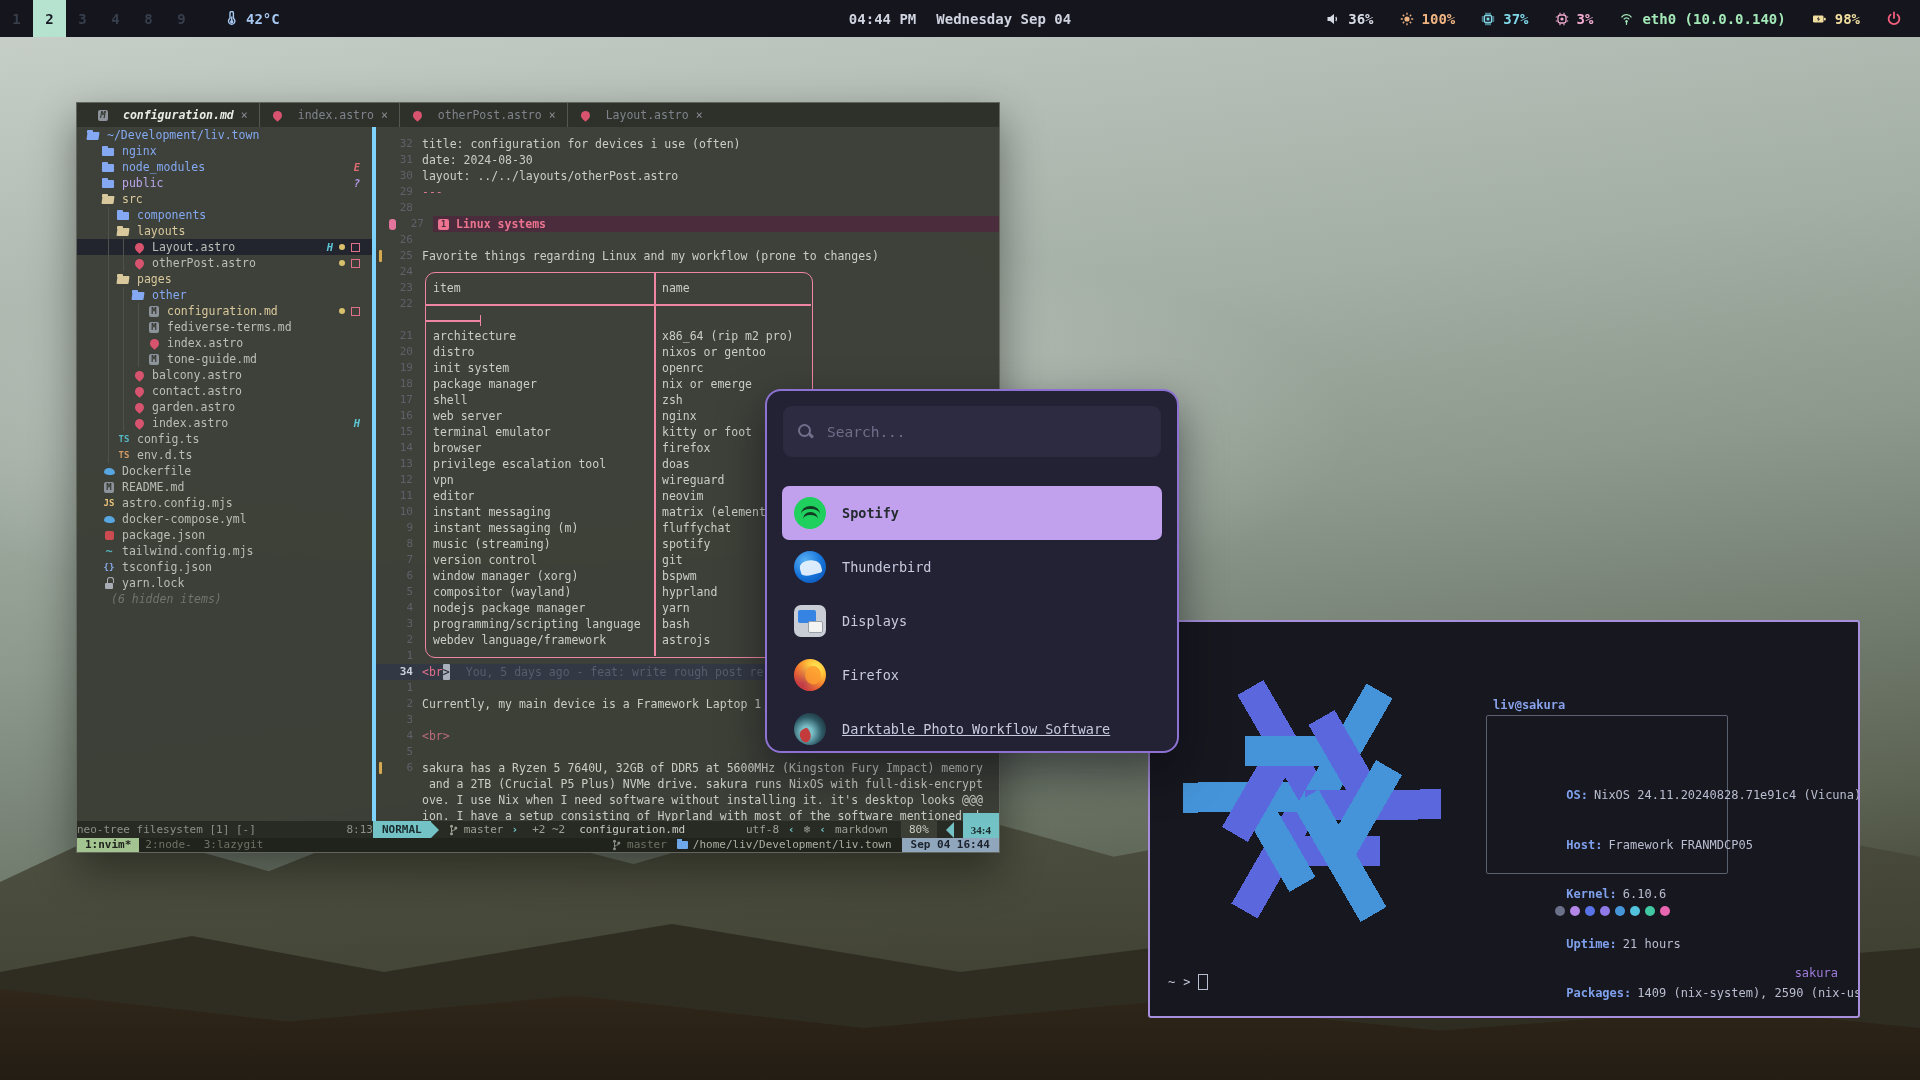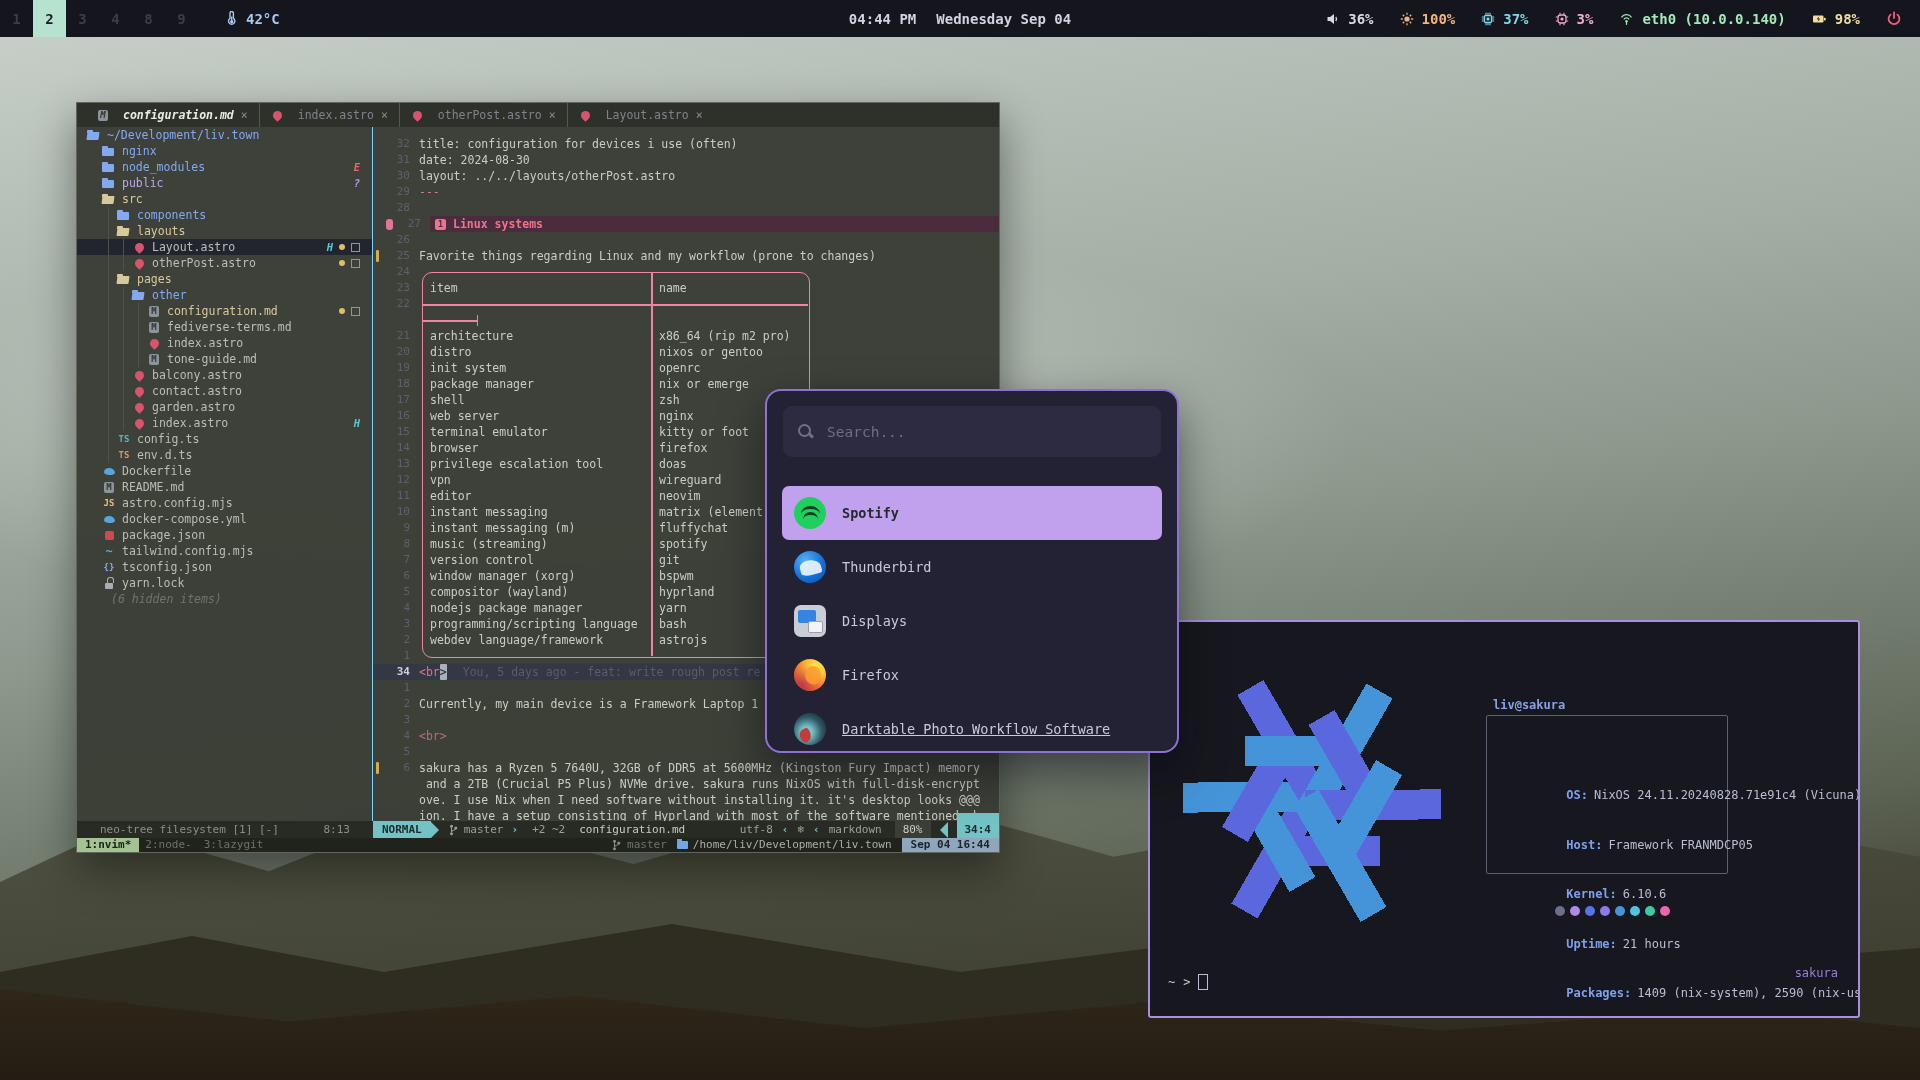--- a/index.html
+++ b/index.html
@@ -66,21 +66,21 @@
   .trow.d4{padding-left:70px;background-image:linear-gradient(#4e524a,#4e524a),linear-gradient(#4e524a,#4e524a),linear-gradient(#4e524a,#4e524a);background-size:1px 16px;background-position:31px 0,46px 0,61px 0;}
   .trow.sel{background-color:#23252e;}
   .c-bluef{color:#84a9f2}.c-purple{color:#bda6ec}.c-cream{color:#d9c89c}.c-file{color:#b9beb6}
   .c-dim{color:#6f746c;font-style:italic;}
   .badges{position:absolute;right:12px;top:0;height:16px;display:flex;gap:6px;align-items:center;}
   .mark{font-size:10.5px;font-weight:bold;font-style:italic;}
   .mk-cyan{color:#5ec6d4}.mk-red{color:#df6b72}.mk-purple{color:#b49ae8}
   .dotb{width:6px;height:6px;border-radius:50%;background:#d9c06c;}
   .sqb{width:7px;height:7px;border:1.2px solid #e0708a;}
   
-  .editor{position:absolute;left:295px;top:24px;right:0;bottom:31px;overflow:hidden;border-left:1px solid #7dd3fc;}
+  .editor{position:absolute;left:295px;top:24px;right:0;bottom:31px;overflow:hidden;border-left:4px solid #7dd3fc;}
   .lines{position:absolute;left:0;top:9px;right:0;}
   .line{display:flex;height:16px;align-items:center;}
   .sign{width:11px;flex:none;position:relative;height:16px;}
   .sign.sy::before{content:"";position:absolute;left:3px;top:2px;width:3px;height:12px;background:#d8aa4e;border-radius:1px;}
   .sign.sp::before{content:"";position:absolute;left:2px;top:3px;width:7px;height:11px;background:#e3749b;border-radius:3px;}
   .ln{width:26px;flex:none;text-align:right;color:#5d6169;margin-right:9px;font-size:11px;}
   .lt{white-space:pre;}
   .punc{color:#d2798d}.tagc{color:#bb6b80}
   .headband{flex:1;height:16px;background:#4b2c3c;color:#ec7490;display:flex;align-items:center;gap:7px;padding-left:5px;font-weight:bold;}
   .hicon{background:#ec7490;color:#4b2c3c;width:11px;height:11px;border-radius:2px;font-size:8.5px;display:flex;align-items:center;justify-content:center;font-weight:bold;flex:none;}
@@ -93,30 +93,30 @@
   .ci{margin-left:11px;width:221px;flex:none;white-space:pre;overflow:hidden;}
   .cn{margin-left:8px;white-space:pre;}
   .line.cur{background:#333845;}
   .line.cur .ln{color:#ccd1da;font-weight:bold;}
   .brpre{color:#e0708a;white-space:pre;}
   .curblock{background:#a9afbb;color:#22242c;border-radius:1px;}
   .blame{color:#575e6b;margin-left:16px;white-space:pre;}
   
   .statusline{position:absolute;left:0;bottom:14px;right:0;height:17px;background:#282b24;
     display:flex;align-items:center;font-size:11px;color:#9aa195;}
-  .ntstatus{width:296px;flex:none;display:flex;justify-content:space-between;padding:0 23px;box-sizing:border-box;color:#8a9086;}
+  .ntstatus{width:296px;flex:none;display:flex;justify-content:space-between;padding:0 0;box-sizing:border-box;color:#8a9086;}
   .mode{background:#72c2c6;color:#1b2a2b;font-weight:bold;padding:0 9px;height:100%;display:flex;align-items:center;}
   .pl-r{width:0;height:0;border-left:8px solid #72c2c6;border-top:8.5px solid transparent;border-bottom:8.5px solid transparent;}
   .pl-l{width:0;height:0;border-right:8px solid #72c2c6;border-top:8.5px solid transparent;border-bottom:8.5px solid transparent;}
   .slgit{display:flex;align-items:center;gap:6px;margin-left:10px;}
   .sep2{color:#72c2c6;font-weight:bold;}
   .sl-file{color:#c8cdc5;margin-left:14px;}
   .sl-right{margin-left:auto;display:flex;align-items:center;gap:9px;height:100%;}
   .pct{background:#3a3e35;color:#c8cdc5;padding:0 8px;height:100%;display:flex;align-items:center;margin-left:4px;}
-  .pos{background:#72c2c6;color:#1b2a2b;font-weight:bold;padding:8px 8px;height:100%;display:flex;align-items:center;}
+  .pos{background:#72c2c6;color:#1b2a2b;font-weight:bold;padding:8px 8px;height:100%;display:flex;align-items:center;font-family:Liberation Serif, serif;}
   
   .tmux{position:absolute;left:0;bottom:0;right:0;height:14px;background:#20231c;display:flex;align-items:center;font-size:11px;color:#6d7366;}
   .sess{padding:0 6px;height:100%;display:flex;align-items:center;}
   .sess.cur{background:#a3c490;color:#20231c;font-weight:bold;padding:0 8px;}
   .tmright{margin-left:auto;display:flex;align-items:center;gap:10px;height:100%;}
   .tmpath{color:#a9b0a2;display:flex;align-items:center;gap:5px;}
   .minifolder{width:11px;height:8px;background:#6fa8e8;border-radius:1px;position:relative;display:inline-block;}
   .minifolder::before{content:"";position:absolute;top:-2px;left:0;width:5px;height:2px;background:#6fa8e8;}
   .tmclock{background:#8fa6bd;color:#1c222b;font-weight:bold;padding:0 9px;height:100%;display:flex;align-items:center;}
   

